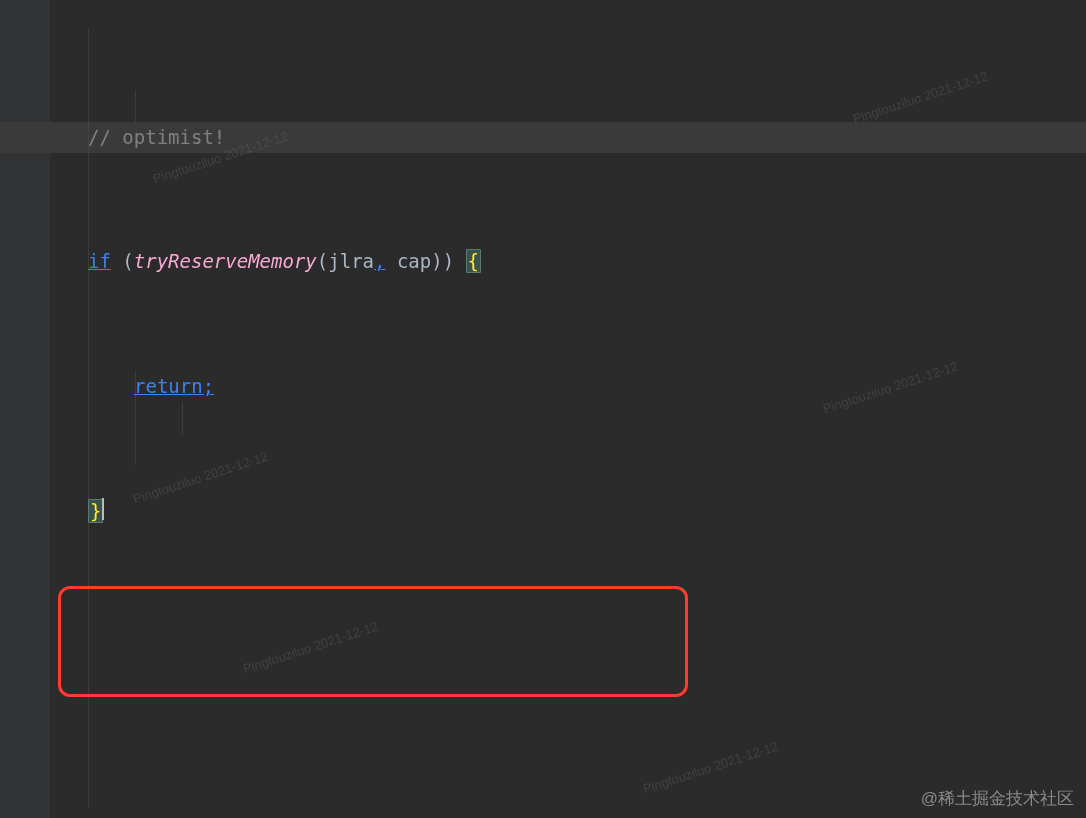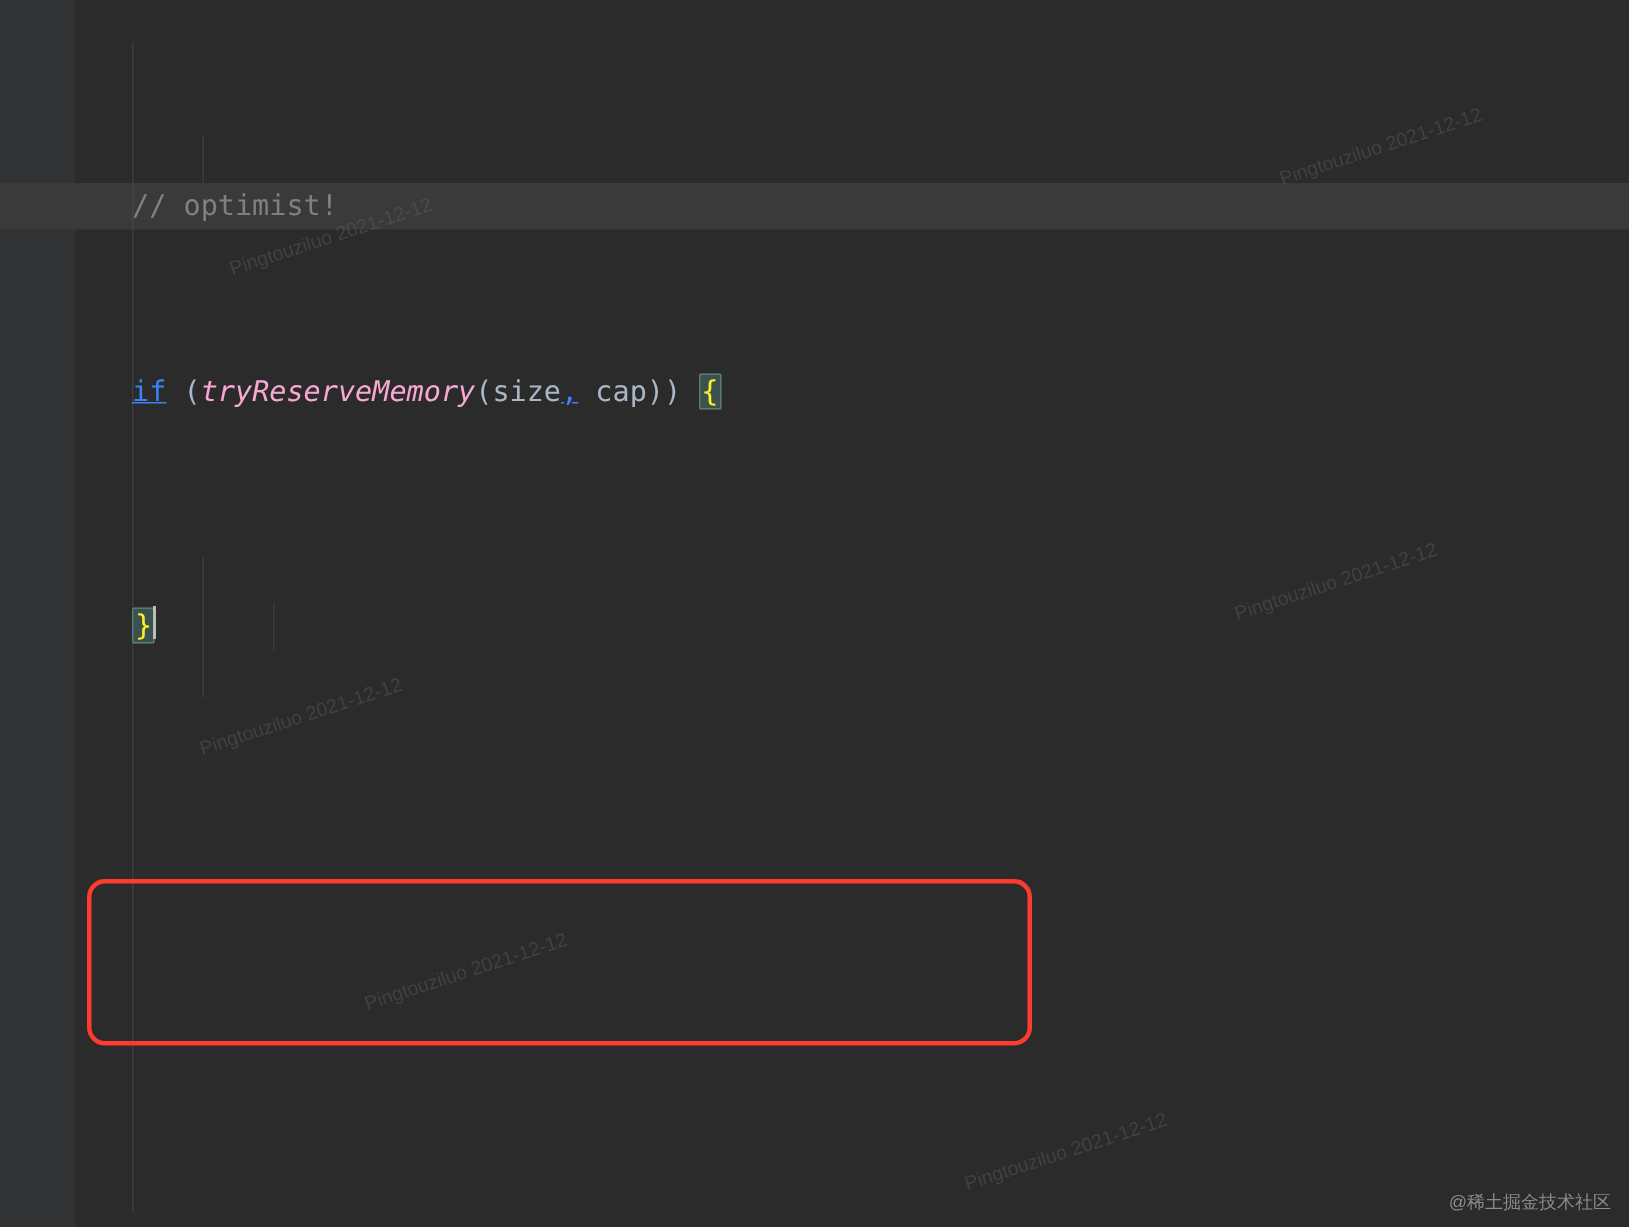--- a/index.html
+++ b/index.html
@@ -97,21 +97,21 @@
     opacity: 0.35;
     transform: rotate(-18deg);
     font-family: sans-serif;
     pointer-events: none;
   }
   .attribution {
     position: absolute;
     right: 12px;
     bottom: 8px;
     color: #8a8a8a;
-    font-size: 12px;
+    font-size: 17px;
     font-family: -apple-system, "PingFang SC", sans-serif;
   }
 </style>
 </head>
 <body>
 
 <div class="editor">
 
   <div class="gutter"></div>
   <div class="caret-line-gutter"></div>
@@ -119,22 +119,23 @@
 
   <div class="indent-guide" style="left:88px; top:28px; height:calc(31.2px * 25);"></div>
   <div class="indent-guide" style="left:135px; top:calc(28px + 31.2px*2); height:31.2px;"></div>
   <div class="indent-guide" style="left:135px; top:calc(28px + 31.2px*11); height:calc(31.2px*3);"></div>
   <div class="indent-guide" style="left:182px; top:calc(28px + 31.2px*12); height:31.2px;"></div>
 
   <div class="code-area">
 
     <div class="line"><span class="cmt">// optimist!</span></div>
 
-    <div class="line"><span class="kw">if</span><span class="ident"> (</span><span class="fn">tryReserveMemory</span><span class="ident">(size</span><span class="kw">,</span><span class="ident"> cap)) </span><span class="brace-hl">{</span></div>
+    <div class="line"><span class="kw">if</span><span class="ident"> (</span><span class="fn">tryReserveMemory</span><span class="ident">(jlra</span><span class="kw">,</span><span class="ident"> cap)) </span><span class="brace-hl">{</span></div>
 
+    <div class="line" style="padding-left:84px;"><span class="kw">return</span><span class="kw">;</span></div>
 
     <div class="line"><span class="brace-hl">}</span><span class="cursor"></span></div>
 
     <div class="line"></div>
 
 
     
 
     
 

